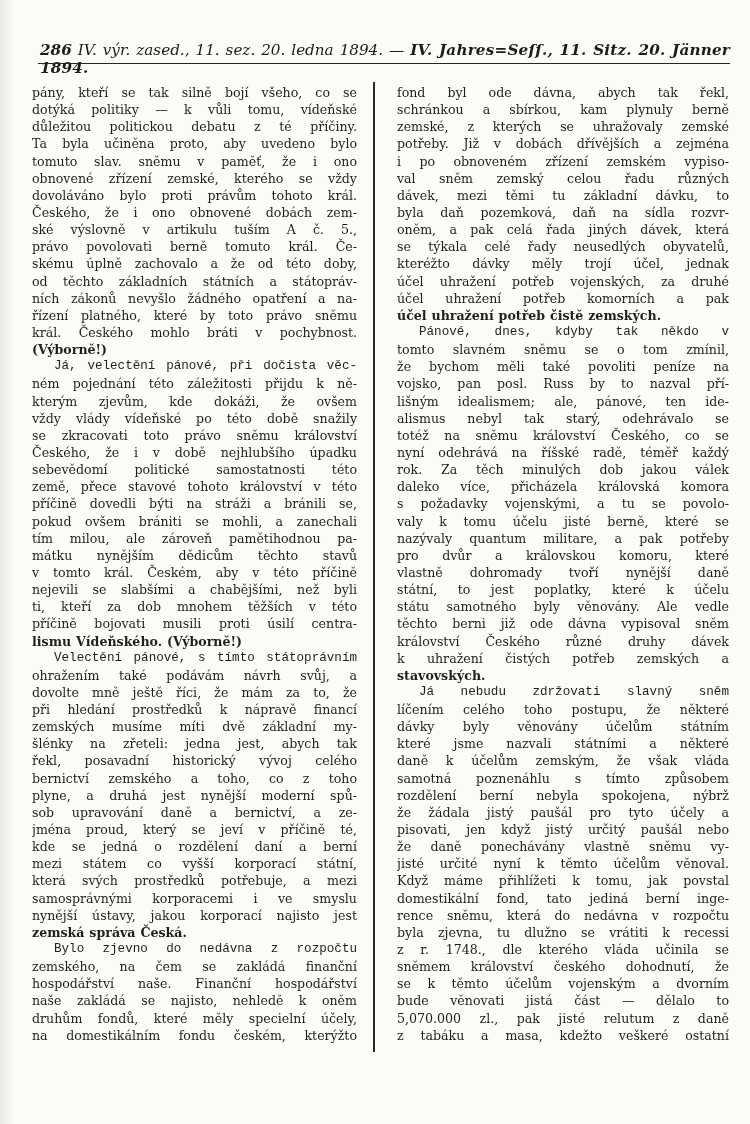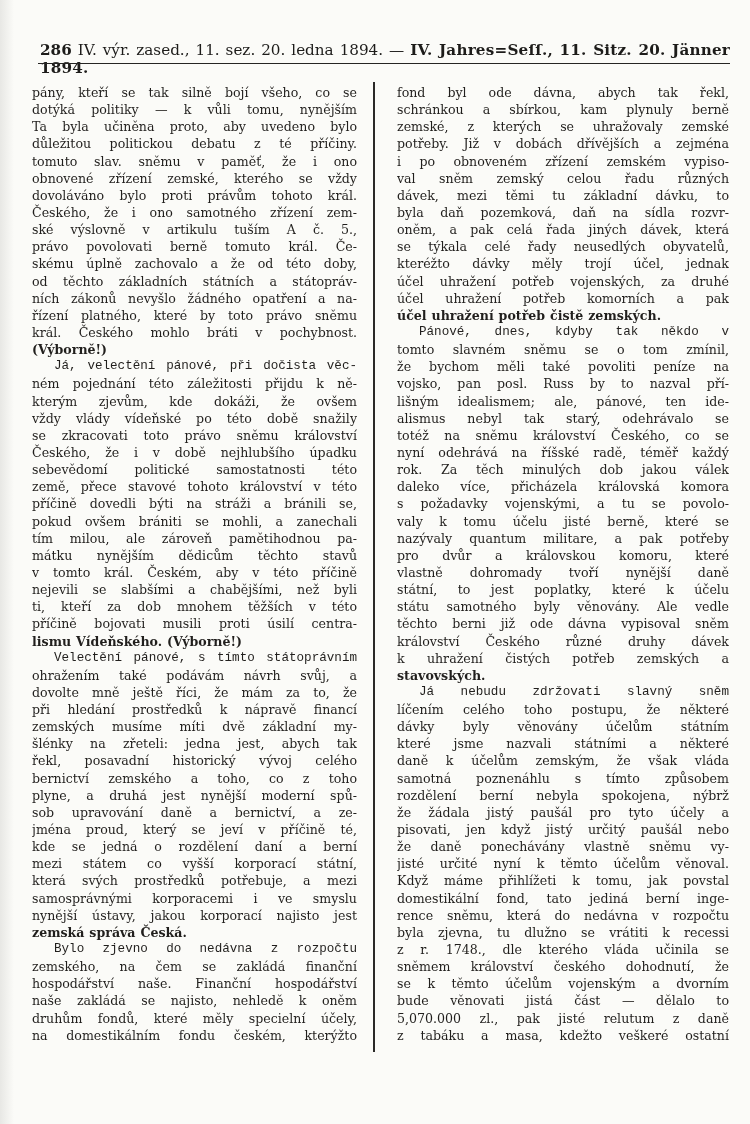--- a/index.html
+++ b/index.html
@@ -13,20 +13,21 @@
   body::before{
     content:"";position:absolute;left:0;top:0;width:14px;height:100%;
     background:linear-gradient(90deg,rgba(60,60,55,0.10),rgba(60,60,55,0));
     pointer-events:none;
   }
   .page-header{
     position:absolute;left:40px;top:41px;width:690px;
     font-size:15.2px;line-height:18px;
     text-align:justify;text-align-last:justify;
     color:#1d1c1a;
+    font-style:italic;
   }
   .page-header .num{font-weight:bold;}
   .page-header .fraktur{font-weight:bold;letter-spacing:0.2px;}
   .header-rule{
     position:absolute;left:38px;top:63px;width:692px;height:0;
     border-top:1.7px solid #262523;
   }
   .column-divider{
     position:absolute;left:373px;top:82px;width:1.6px;height:970px;
     background:#2a2927;
@@ -52,27 +53,27 @@
   <span class="num">286</span>
   <span>IV. výr. zased., 11. sez. 20. ledna 1894.</span>
   <span>—</span>
   <span class="fraktur">IV. Jahres=Seſſ., 11. Sitz. 20. Jänner 1894.</span>
 </div>
 
 <div class="header-rule"></div>
 
 <div class="col col-left">
     <div class="line">pány, kteří se tak silně bojí všeho, co se</div>
-    <div class="line">dotýká politiky — k vůli tomu, nynějším</div>
+    <div class="line">dotýká politiky — k vůli tomu, vídeňské</div>
+    <div class="line">důležitou politickou debatu z té příčiny.</div>
     <div class="line">Ta byla učiněna proto, aby uvedeno bylo</div>
-    <div class="line">důležitou politickou debatu z té příčiny.</div>
     <div class="line">tomuto slav. sněmu v paměť, že i ono</div>
     <div class="line">obnovené zřízení zemské, kterého se vždy</div>
     <div class="line">dovoláváno bylo proti právům tohoto král.</div>
-    <div class="line">Českého, že i ono samotného zřízení zem-</div>
+    <div class="line">Českého, že i ono obnovené dobách zem-</div>
     <div class="line">ské výslovně v artikulu tuším A č. 5.,</div>
     <div class="line">právo povolovati berně tomuto král. Če-</div>
     <div class="line">skému úplně zachovalo a že od této doby,</div>
     <div class="line">od těchto základních státních a státopráv-</div>
     <div class="line">ních zákonů nevyšlo žádného opatření a na-</div>
     <div class="line">řízení platného, které by toto právo sněmu</div>
     <div class="line">král. Českého mohlo bráti v pochybnost.</div>
     <div class="line natural">(Výborně!)</div>
     <div class="line indent">Já, velectění pánové, při dočista věc-</div>
     <div class="line">ném pojednání této záležitosti přijdu k ně-</div>

